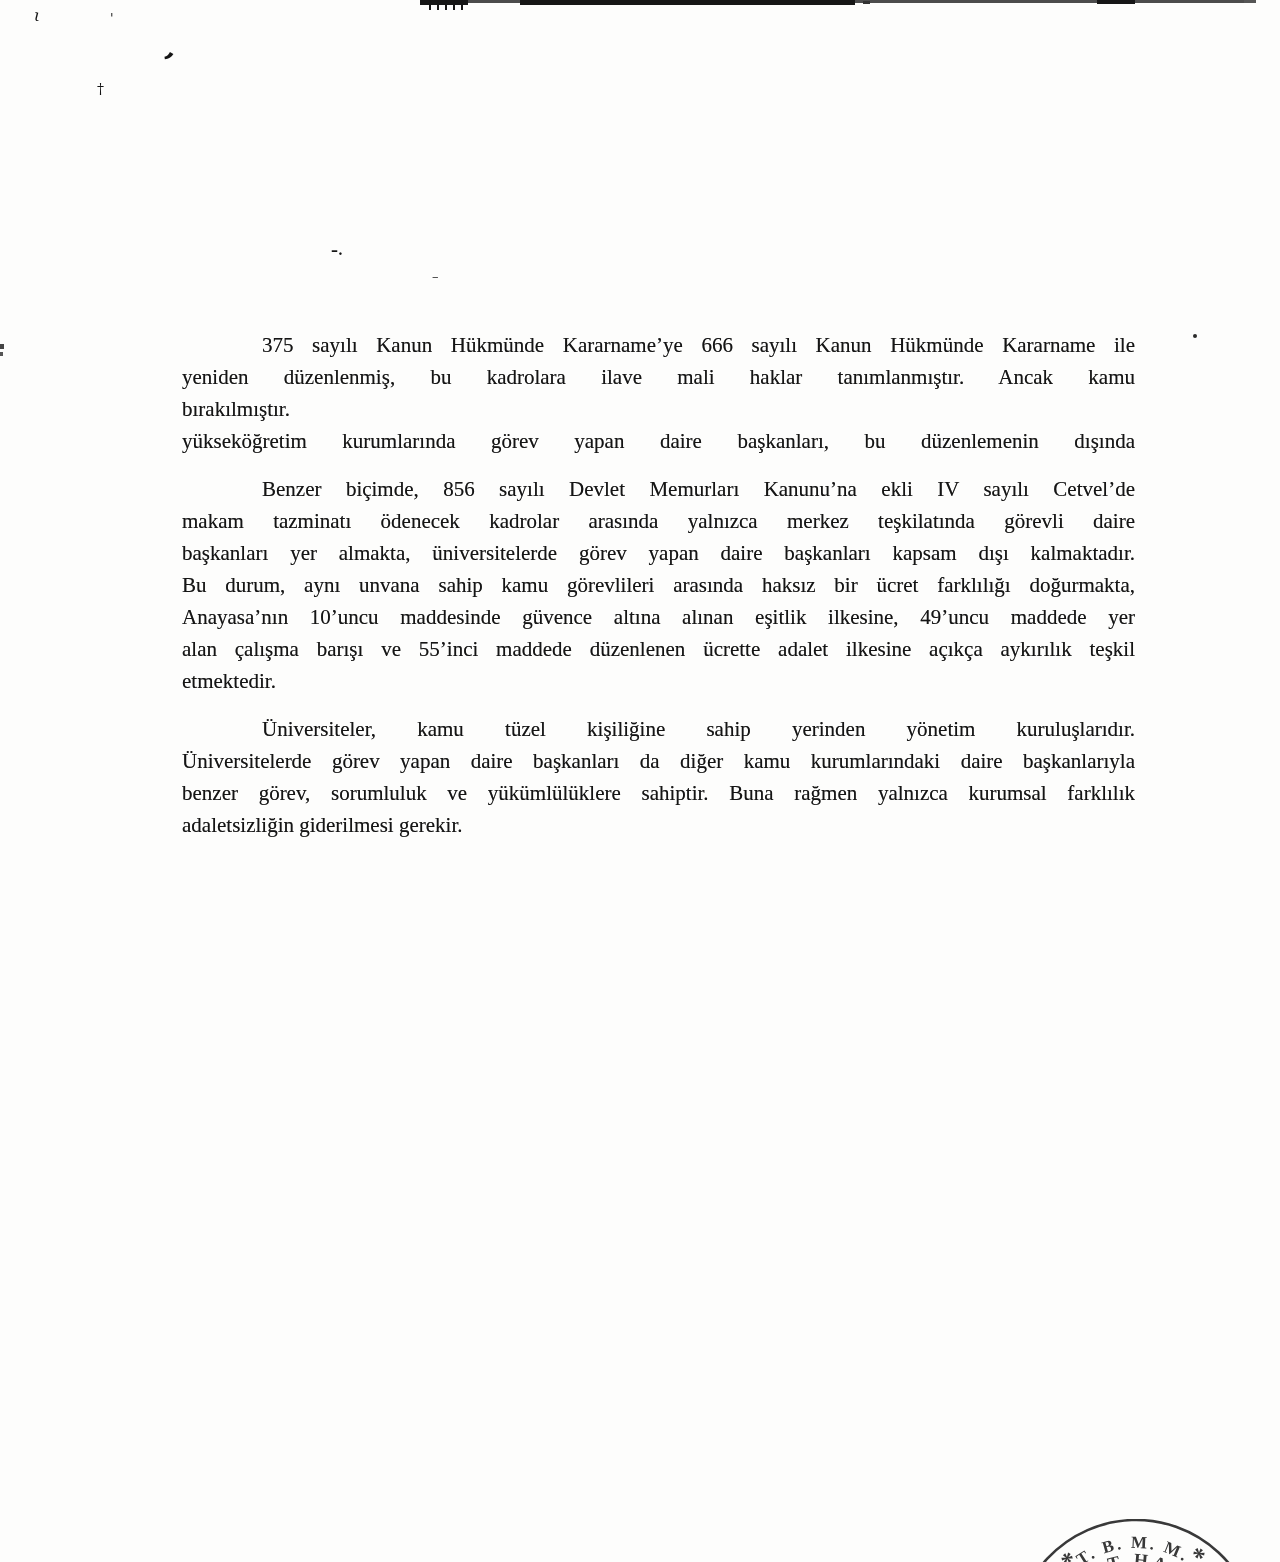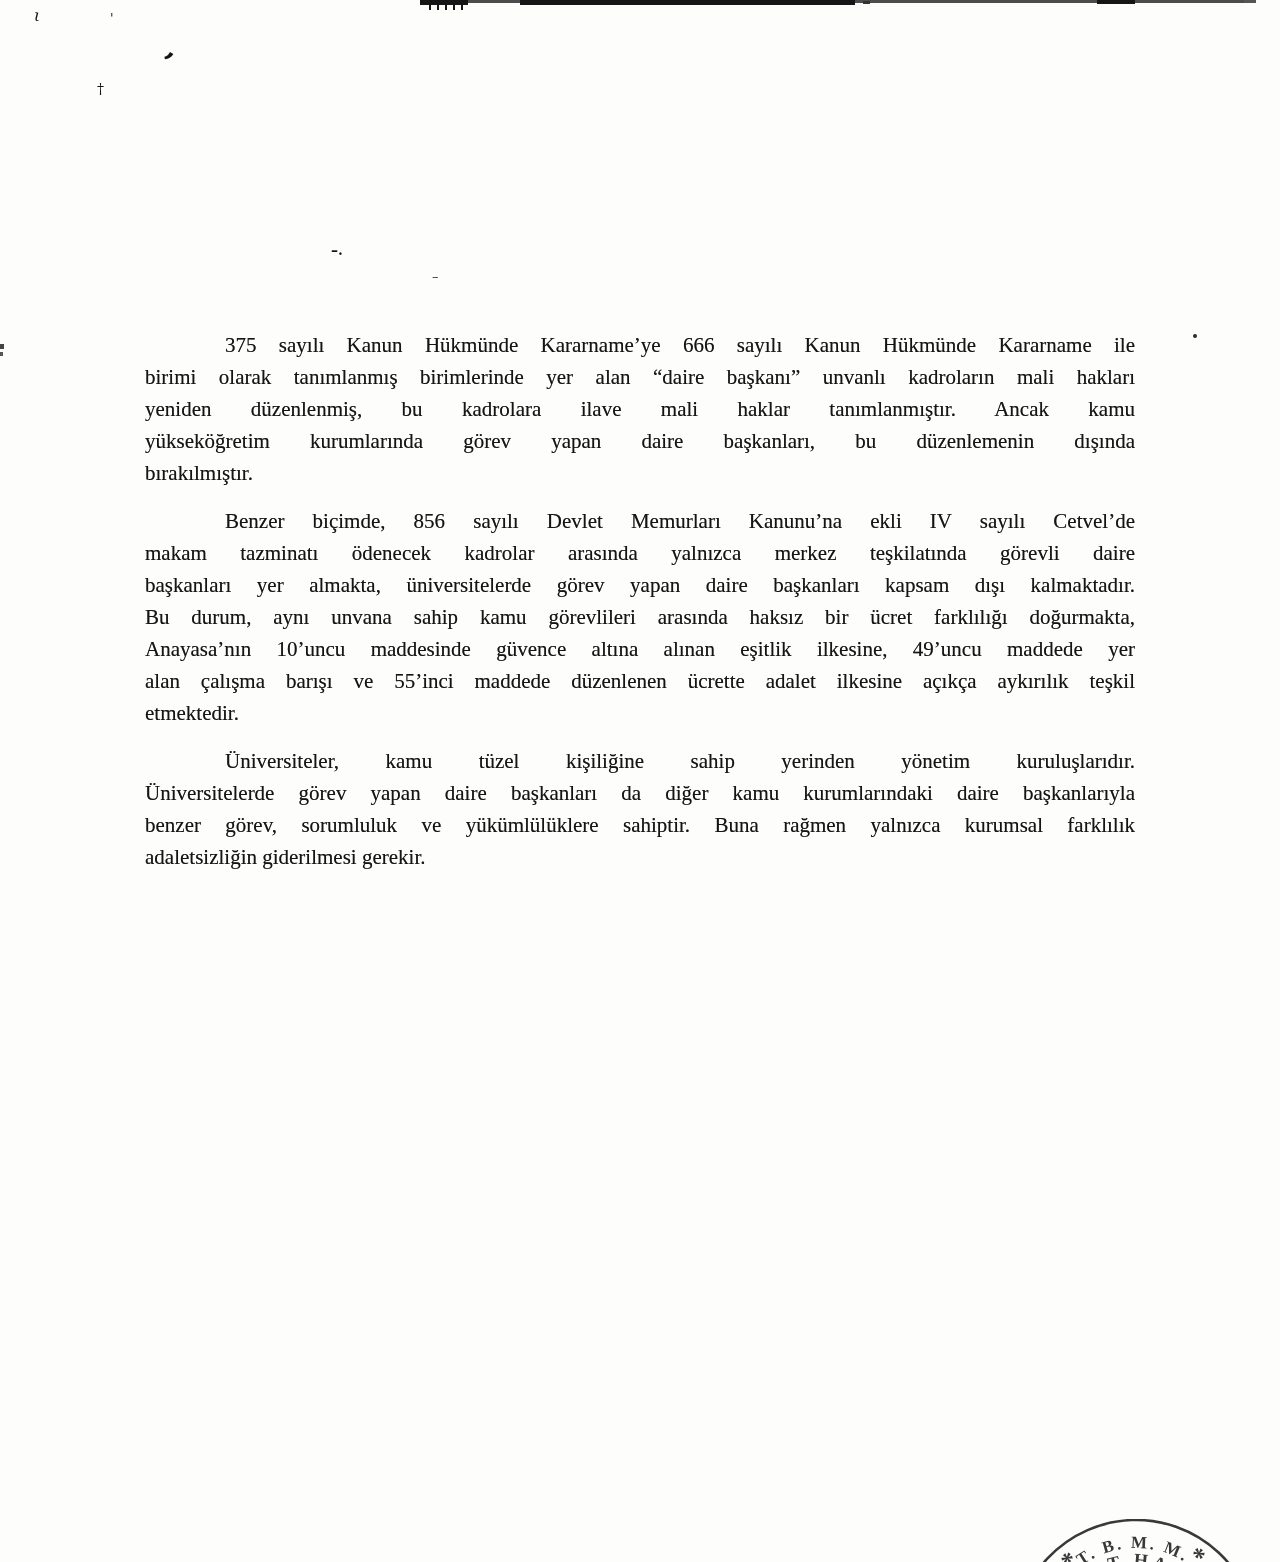--- a/index.html
+++ b/index.html
@@ -33,21 +33,21 @@
     position: absolute;
     left: 145px;
     top: 329px;
     width: 990px;
     font-size: 21px;
     line-height: 32px;
     color: #151515;
     text-shadow: 0 0 0.45px rgba(10,10,10,0.5);
   }
   .paragraph + .paragraph { margin-top: 16px; }
-  .line { text-align: justify; text-align-last: justify; }
+  .line { text-align: justify; text-align-last: justify; margin-left: 37px; }
   .line.last { text-align-last: left; }
   .line.first { text-indent: 80px; }
   
   .artifact { position: absolute; background: #161616; }
   .speck-glyph {
     position: absolute;
     color: #141414;
     font-family: "DejaVu Serif", serif;
     line-height: 1;
   }
@@ -89,24 +89,23 @@
   <span class="speck-glyph" style="left:331px; top:243px; font-size:14px; font-weight:bold;">–.</span>
   <span class="speck-glyph" style="left:432px; top:270px; font-size:13px; color:#333;">–</span>
   <div class="artifact" style="left:1193px; top:334px; width:4px; height:4px; border-radius:50%; background:#2a2a2a;"></div>
   <div class="artifact" style="left:0; top:344px; width:4px; height:5px; background:#444;"></div>
   <div class="artifact" style="left:0; top:352px; width:3px; height:4px; background:#555;"></div>
 
 
   <div class="doc-body">
       <div class="paragraph">
         <div class="line first">375 sayılı Kanun Hükmünde Kararname’ye 666 sayılı Kanun Hükmünde Kararname ile</div>
-        <div class="line">birimi olarak tanımlanmış birimlerinde yer alan “daire başkanı” unvanlı kadroların mali hakları</div>
         <div class="line">yeniden düzenlenmiş, bu kadrolara ilave mali haklar tanımlanmıştır. Ancak kamu</div>
+        <div class="line last">bırakılmıştır.</div>
         <div class="line">yükseköğretim kurumlarında görev yapan daire başkanları, bu düzenlemenin dışında</div>
-        <div class="line last">bırakılmıştır.</div>
       </div>
       <div class="paragraph">
         <div class="line first">Benzer biçimde, 856 sayılı Devlet Memurları Kanunu’na ekli IV sayılı Cetvel’de</div>
         <div class="line">makam tazminatı ödenecek kadrolar arasında yalnızca merkez teşkilatında görevli daire</div>
         <div class="line">başkanları yer almakta, üniversitelerde görev yapan daire başkanları kapsam dışı kalmaktadır.</div>
         <div class="line">Bu durum, aynı unvana sahip kamu görevlileri arasında haksız bir ücret farklılığı doğurmakta,</div>
         <div class="line">Anayasa’nın 10’uncu maddesinde güvence altına alınan eşitlik ilkesine, 49’uncu maddede yer</div>
         <div class="line">alan çalışma barışı ve 55’inci maddede düzenlenen ücrette adalet ilkesine açıkça aykırılık teşkil</div>
         <div class="line last">etmektedir.</div>
       </div>

